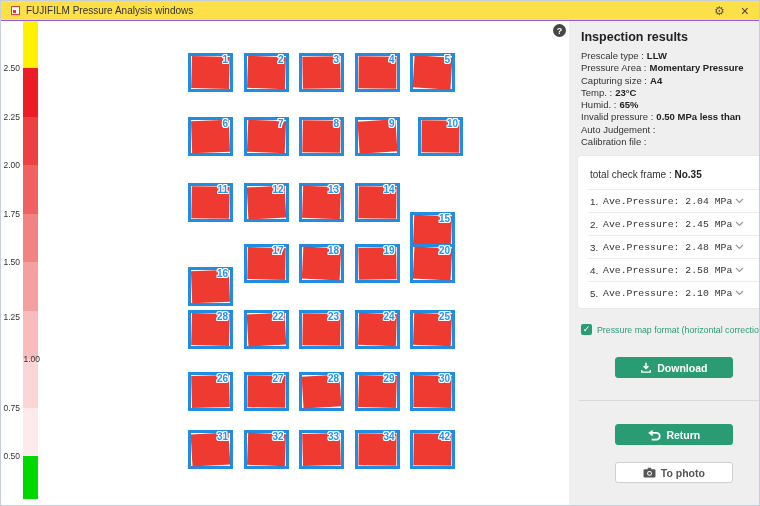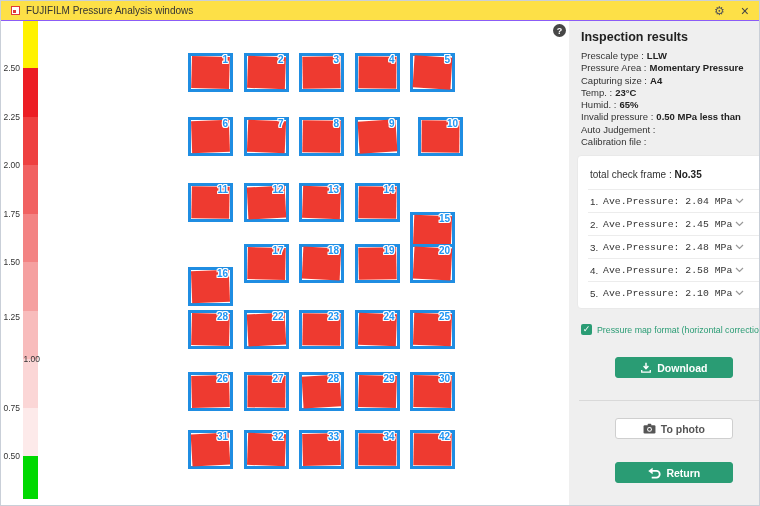--- a/index.html
+++ b/index.html
@@ -353,32 +353,32 @@
       <button class="btn green dl">
         <svg width="12" height="12" viewBox="0 0 14 14">
           <path d="M7 1v6.2M4.2 4.8L7 7.8l2.8-3" stroke="#fff" stroke-width="1.7" fill="none"></path>
           <path d="M2 9.3v2.6h10V9.3" stroke="#fff" stroke-width="1.5" fill="none"></path>
         </svg>
         <span>Download</span>
       </button>
 
       <div class="divider"></div>
 
+      <button class="btn green ret">
+        <svg width="14" height="12" viewBox="0 0 15 13">
+          <path d="M6 0.8L1.3 4.3 6 7.8Z" fill="#fff"></path>
+          <path d="M4.5 4.3h5.6a3.6 3.6 0 0 1 0 7.2H5" stroke="#fff" stroke-width="1.9" fill="none"></path>
+        </svg>
+        <span>Return</span>
+      </button>
+
       <button class="btn white photo">
         <svg width="13" height="11" viewBox="0 0 14 12">
           <rect x="0.5" y="2.5" width="13" height="9" rx="1.3" fill="#555"></rect>
           <rect x="5" y="0.8" width="4" height="2.4" rx="0.8" fill="#555"></rect>
           <circle cx="7" cy="7" r="2.6" fill="#fff"></circle>
           <circle cx="7" cy="7" r="1.5" fill="#555"></circle>
         </svg>
         <span>To photo</span>
       </button>
-
-      <button class="btn green ret">
-        <svg width="14" height="12" viewBox="0 0 15 13">
-          <path d="M6 0.8L1.3 4.3 6 7.8Z" fill="#fff"></path>
-          <path d="M4.5 4.3h5.6a3.6 3.6 0 0 1 0 7.2H5" stroke="#fff" stroke-width="1.9" fill="none"></path>
-        </svg>
-        <span>Return</span>
-      </button>
     </div>
   </div>
 </div>
 
 </body></html>

